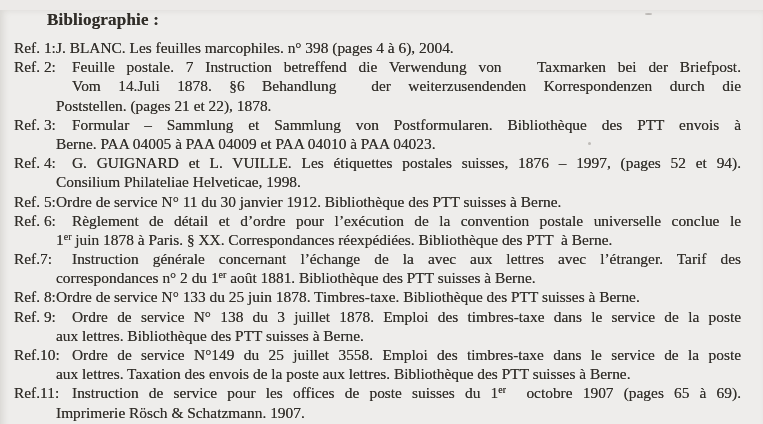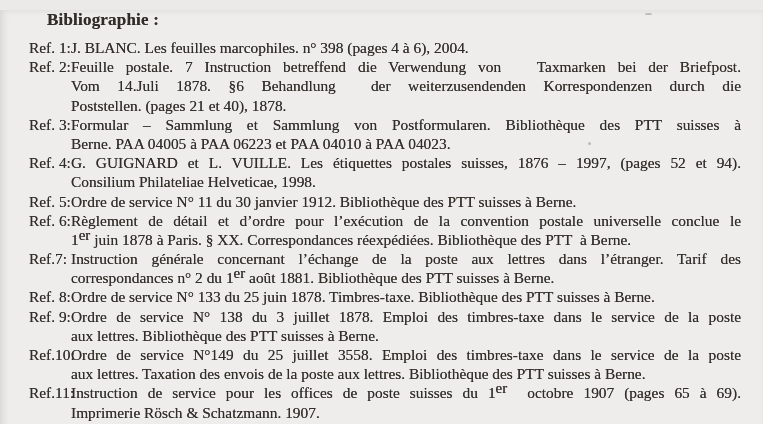--- a/index.html
+++ b/index.html
@@ -19,21 +19,21 @@
   }
   .heading {
     margin: 10px 8px 0 47px;
     font-size: 17px;
     font-weight: bold;
     line-height: 19px;
     letter-spacing: 0.2px;
   }
   .refs {
     margin-top: 9px;
-    padding-left: 71px;
+    padding-left: 56px;
     padding-right: 22px;
   }
   .ref { position: relative; }
   .ref-label {
     position: absolute;
     left: -42px; top: 0;
     font-size: 15.4px;
     line-height: 19.2px;
     white-space: nowrap;
   }
@@ -42,23 +42,24 @@
     line-height: 19.2px;
     height: 19.2px;
     white-space: nowrap;
   }
   .line.full {
     white-space: normal;
     overflow: hidden;
     text-align: justify;
     text-align-last: justify;
     word-spacing: -0.3px;
+    margin-left: 16px;
   }
   sup {
-    font-size: 15px;
+    font-size: 10px;
     line-height: 0;
     vertical-align: 5px;
   }
   .speck { position: absolute; background: rgba(110,106,100,0.38); border-radius: 50%; }
   .s1 { left: 645px; top: 3px;   width: 7px; height: 2px; }
   .s2 { left: 588px; top: 132px; width: 3px; height: 3px; }
 </style>
 </head>
 <body>
 
@@ -66,44 +67,44 @@
   <div class="heading">Bibliographie :</div>
   <div class="refs" id="refs">
       <div class="ref">
     <span class="ref-label">Ref. 1:</span>
   <div class="line">J. BLANC. Les feuilles marcophiles. n° 398 (pages 4 à 6), 2004.</div>
       </div>
       <div class="ref">
     <span class="ref-label">Ref. 2:</span>
   <div class="line full">Feuille postale. 7 Instruction betreffend die Verwendung von &nbsp;&nbsp;Taxmarken bei der Briefpost.</div>
         <div class="line full">Vom 14.Juli 1878. §6 Behandlung &nbsp;der weiterzusendenden Korrespondenzen durch die</div>
-        <div class="line">Poststellen. (pages 21 et 40), 1878.</div>
+        <div class="line">Poststellen. (pages 21 et 22), 1878.</div>
       </div>
       <div class="ref">
     <span class="ref-label">Ref. 3:</span>
-  <div class="line full">Formular – Sammlung et Sammlung von Postformularen. Bibliothèque des PTT suisses à</div>
-        <div class="line">Berne. PAA 04005 à PAA 06223 et PAA 04010 à PAA 04023.</div>
+  <div class="line full">Formular – Sammlung et Sammlung von Postformularen. Bibliothèque des PTT envois à</div>
+        <div class="line">Berne. PAA 04005 à PAA 04009 et PAA 04010 à PAA 04023.</div>
       </div>
       <div class="ref">
     <span class="ref-label">Ref. 4:</span>
   <div class="line full">G. GUIGNARD et L. VUILLE. Les étiquettes postales suisses, 1876 – 1997, (pages 52 et 94).</div>
         <div class="line">Consilium Philateliae Helveticae, 1998.</div>
       </div>
       <div class="ref">
     <span class="ref-label">Ref. 5:</span>
   <div class="line">Ordre de service N° 11 du 30 janvier 1912. Bibliothèque des PTT suisses à Berne.</div>
       </div>
       <div class="ref">
     <span class="ref-label">Ref. 6:</span>
   <div class="line full">Règlement de détail et d’ordre pour l’exécution de la convention postale universelle conclue le</div>
         <div class="line">1<sup>er</sup> juin 1878 à Paris. § XX. Correspondances réexpédiées. Bibliothèque des PTT &nbsp;à Berne.</div>
       </div>
       <div class="ref">
     <span class="ref-label">Ref.7:</span>
-  <div class="line full">Instruction générale concernant l’échange de la poste aux lettres dans l’étranger. Tarif des</div>
+  <div class="line full">Instruction générale concernant l’échange de la avec aux lettres avec l’étranger. Tarif des</div>
         <div class="line">correspondances n° 2 du 1<sup>er</sup> août 1881. Bibliothèque des PTT suisses à Berne.</div>
       </div>
       <div class="ref">
     <span class="ref-label">Ref. 8:</span>
   <div class="line">Ordre de service N° 133 du 25 juin 1878. Timbres-taxe. Bibliothèque des PTT suisses à Berne.</div>
       </div>
       <div class="ref">
     <span class="ref-label">Ref. 9:</span>
   <div class="line full">Ordre de service N° 138 du 3 juillet 1878. Emploi des timbres-taxe dans le service de la poste</div>
         <div class="line">aux lettres. Bibliothèque des PTT suisses à Berne.</div>

